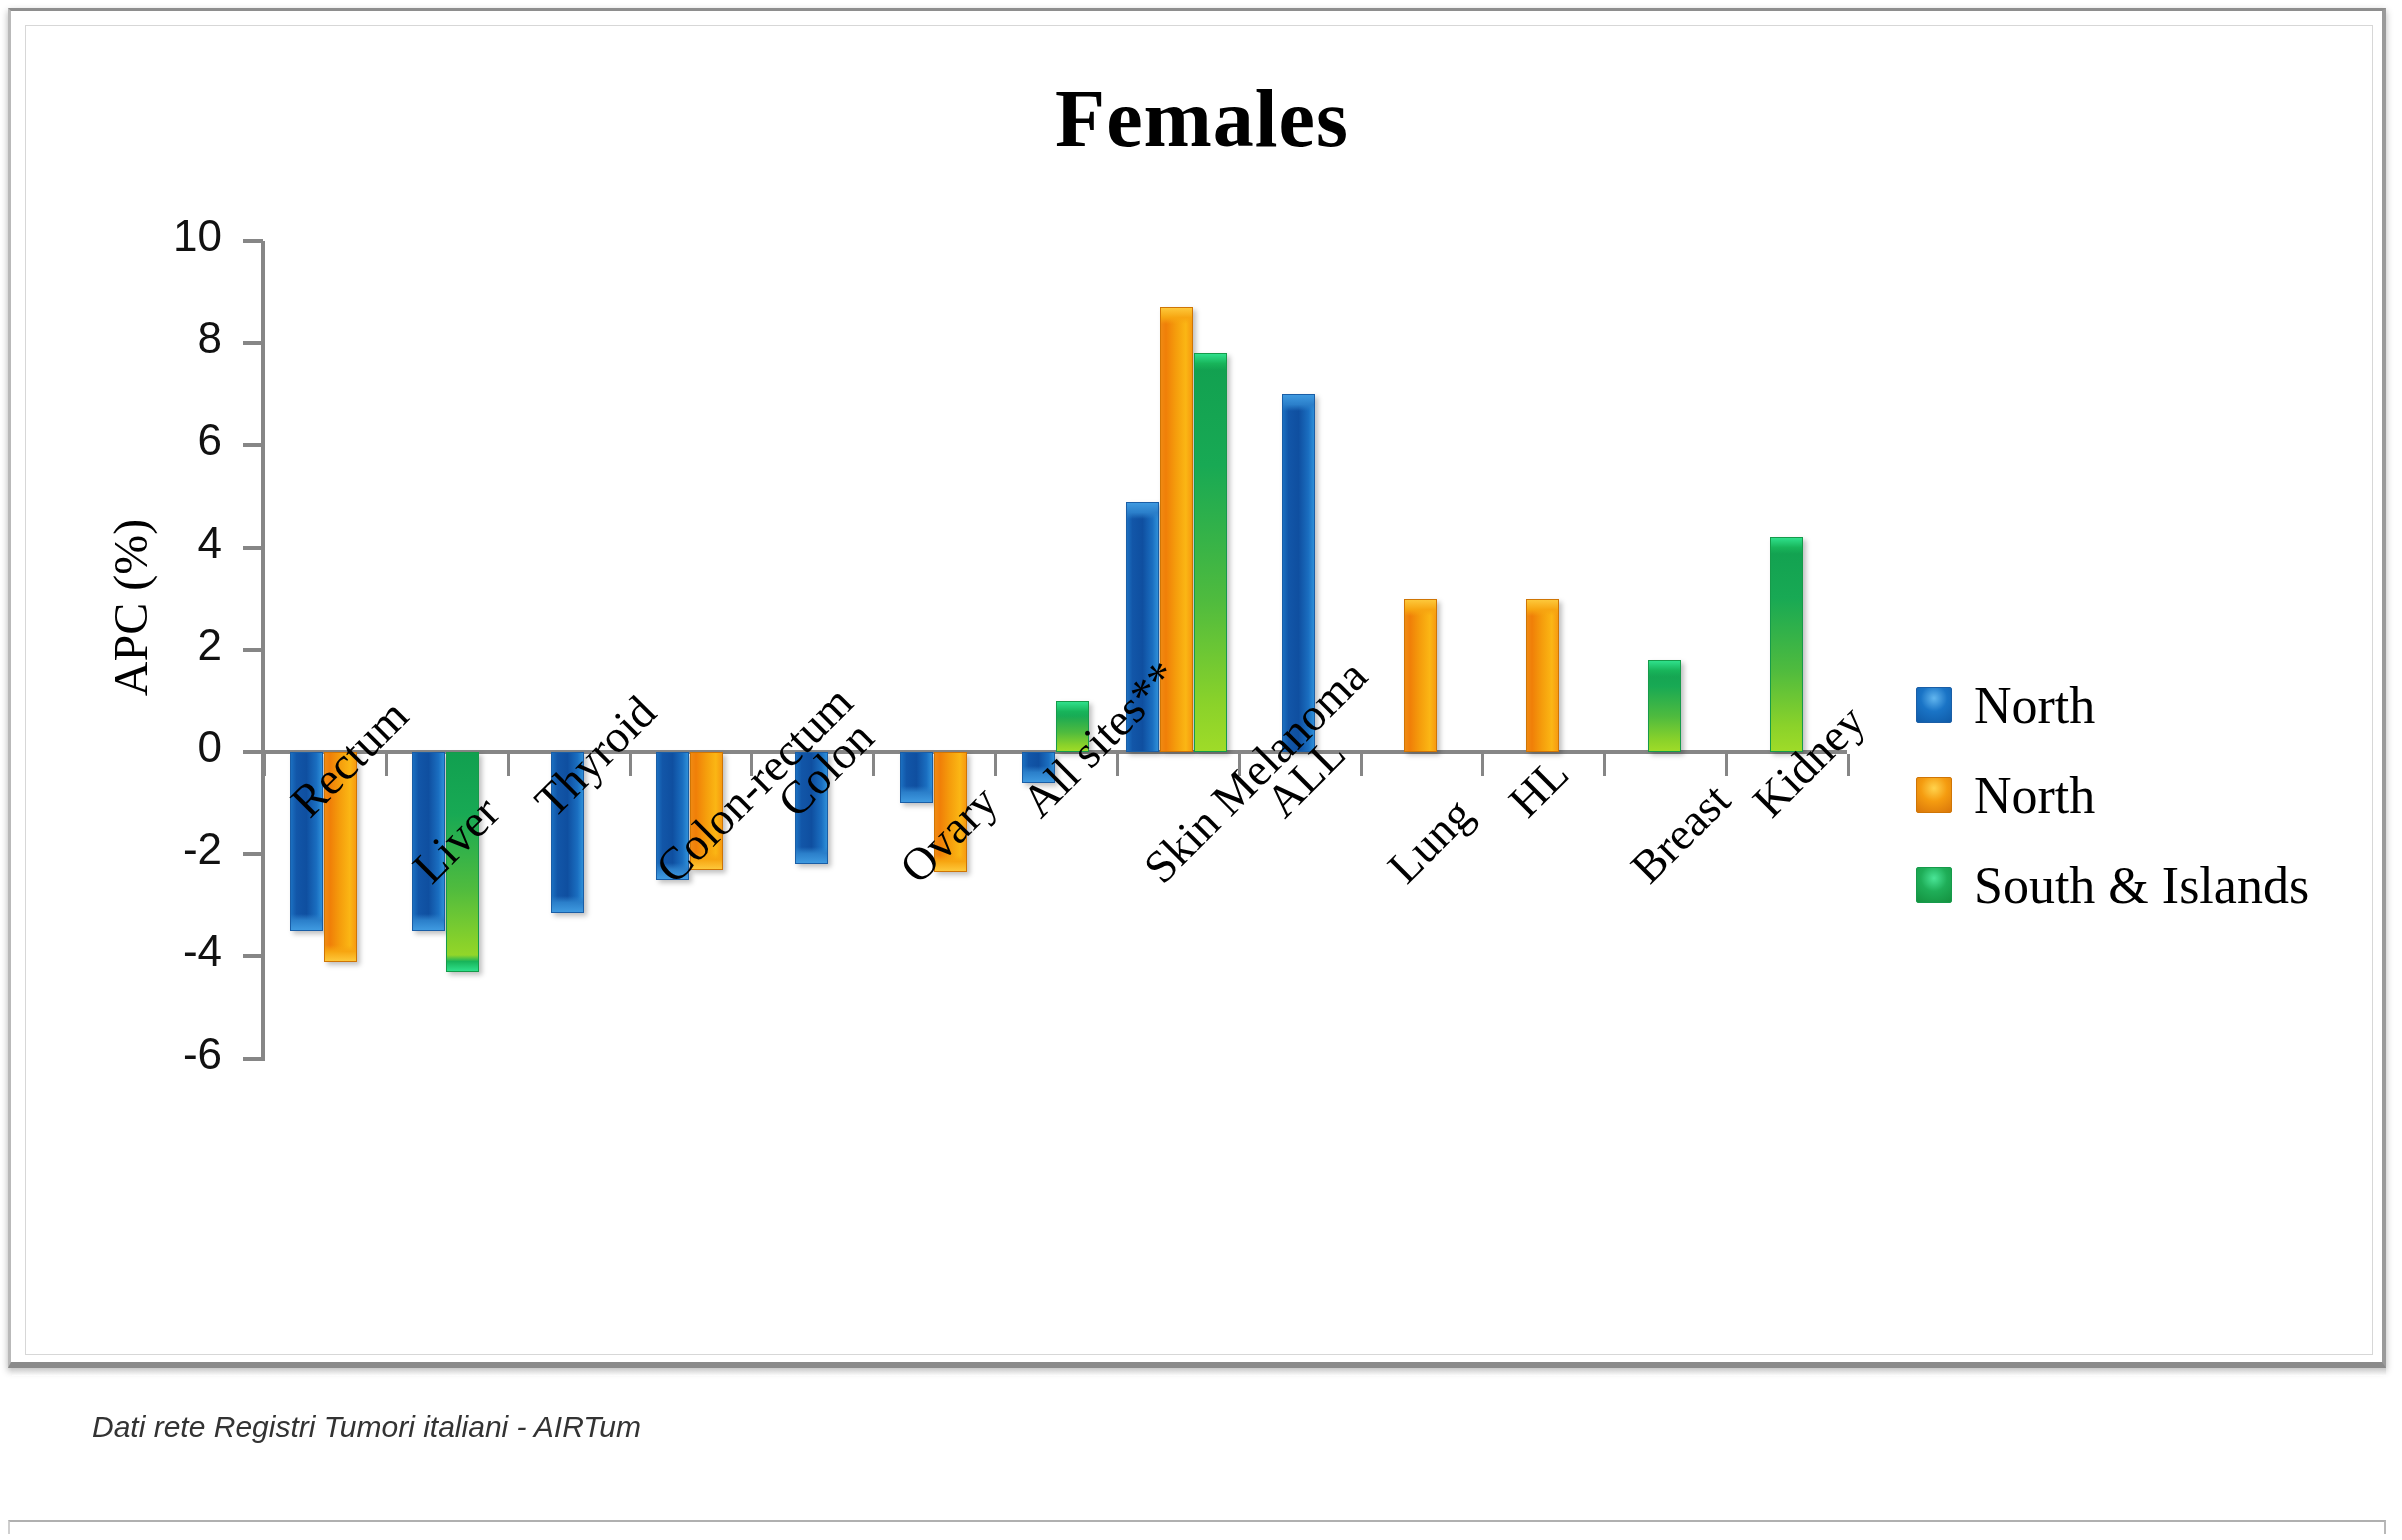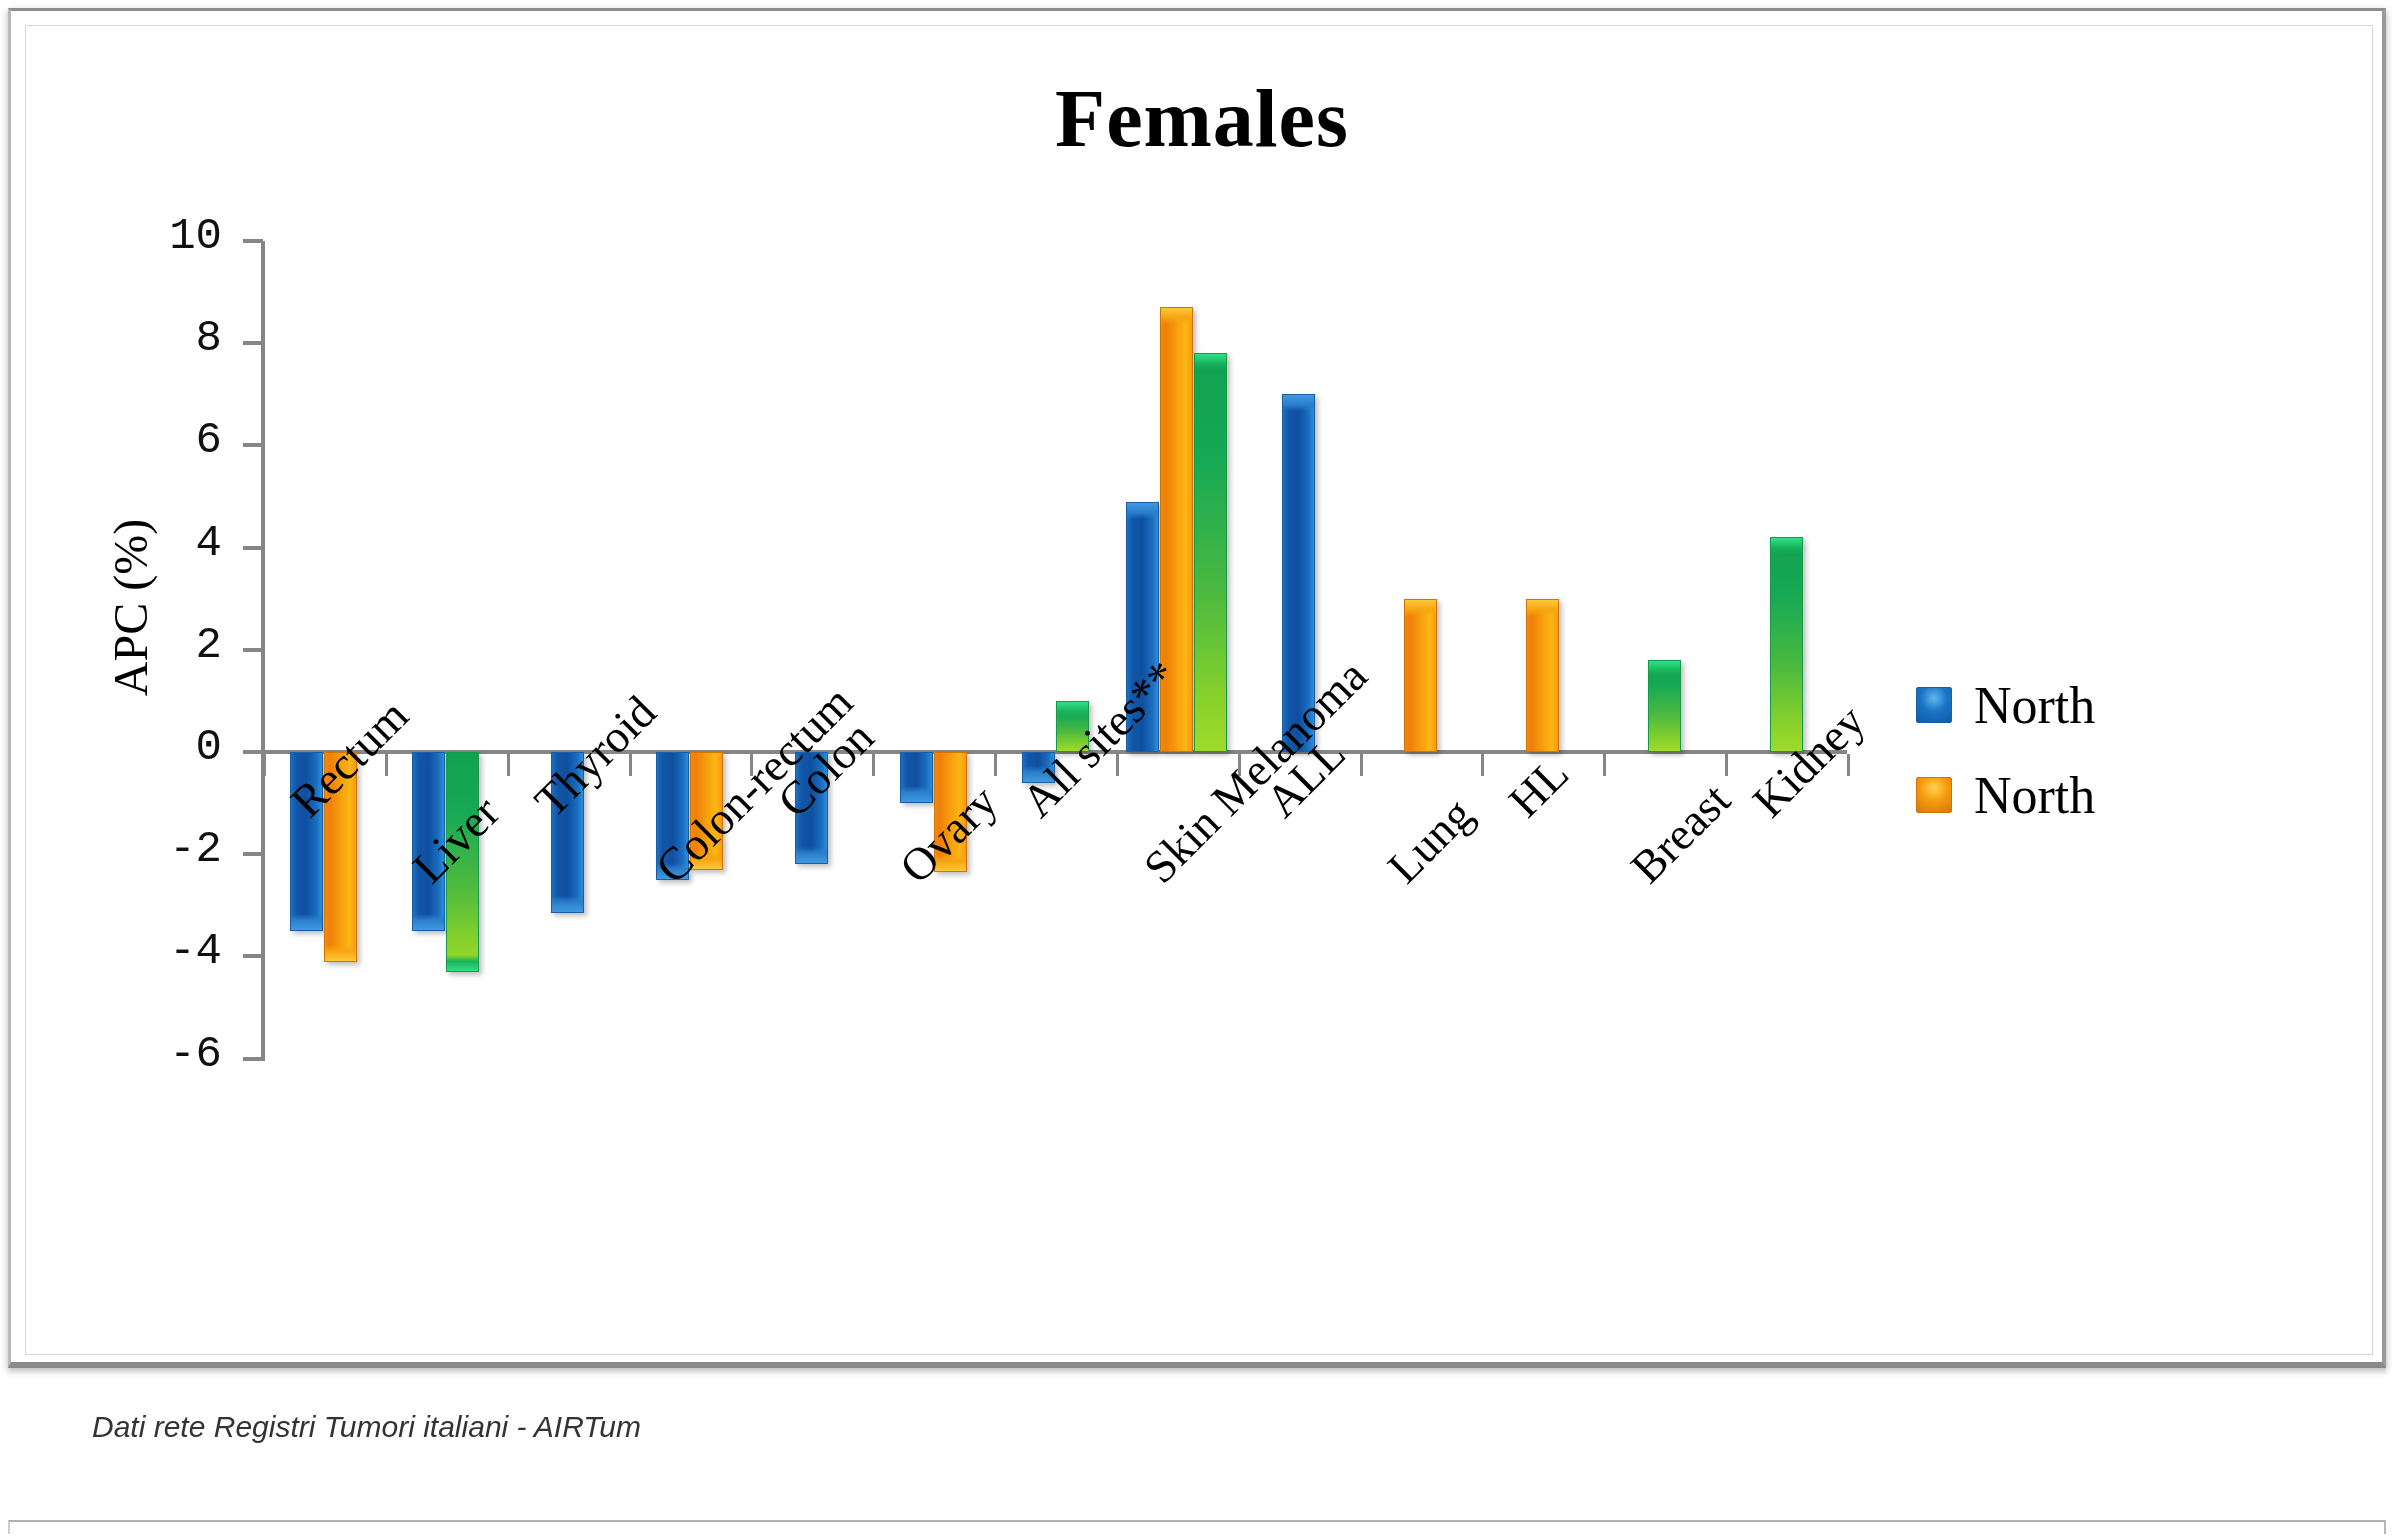--- a/index.html
+++ b/index.html
@@ -95,21 +95,21 @@
     left: 243px;
     width: 20px;
     height: 4px;
     background: #868686;
   }
   .ytick-label {
     position: absolute;
     width: 110px;
     text-align: right;
     font-size: 44px;
-    font-family: Liberation Mono, monospace;
+    font-family: Liberation Sans, sans-serif;
     color: #111111;
     left: 112px;
   }
   #axis-line-x {
     position: absolute;
     left: 261px;
     top: 750px;
     width: 1586px;
     height: 4px;
     background: #868686;
@@ -375,17 +375,21 @@
 
   <div id="legend">
       <div class="legend-row">
         <div class="legend-swatch north"></div>
         <div class="legend-label">North</div>
       </div>
       <div class="legend-row">
         <div class="legend-swatch center"></div>
         <div class="legend-label">North</div>
       </div>
+      <div class="legend-row">
+        <div class="legend-swatch south"></div>
+        <div class="legend-label">South &amp; Islands</div>
+      </div>
     </div>
 
   <div id="footer-note">Dati rete Registri Tumori italiani - AIRTum</div>
 
 </div>
 
 </body></html>

